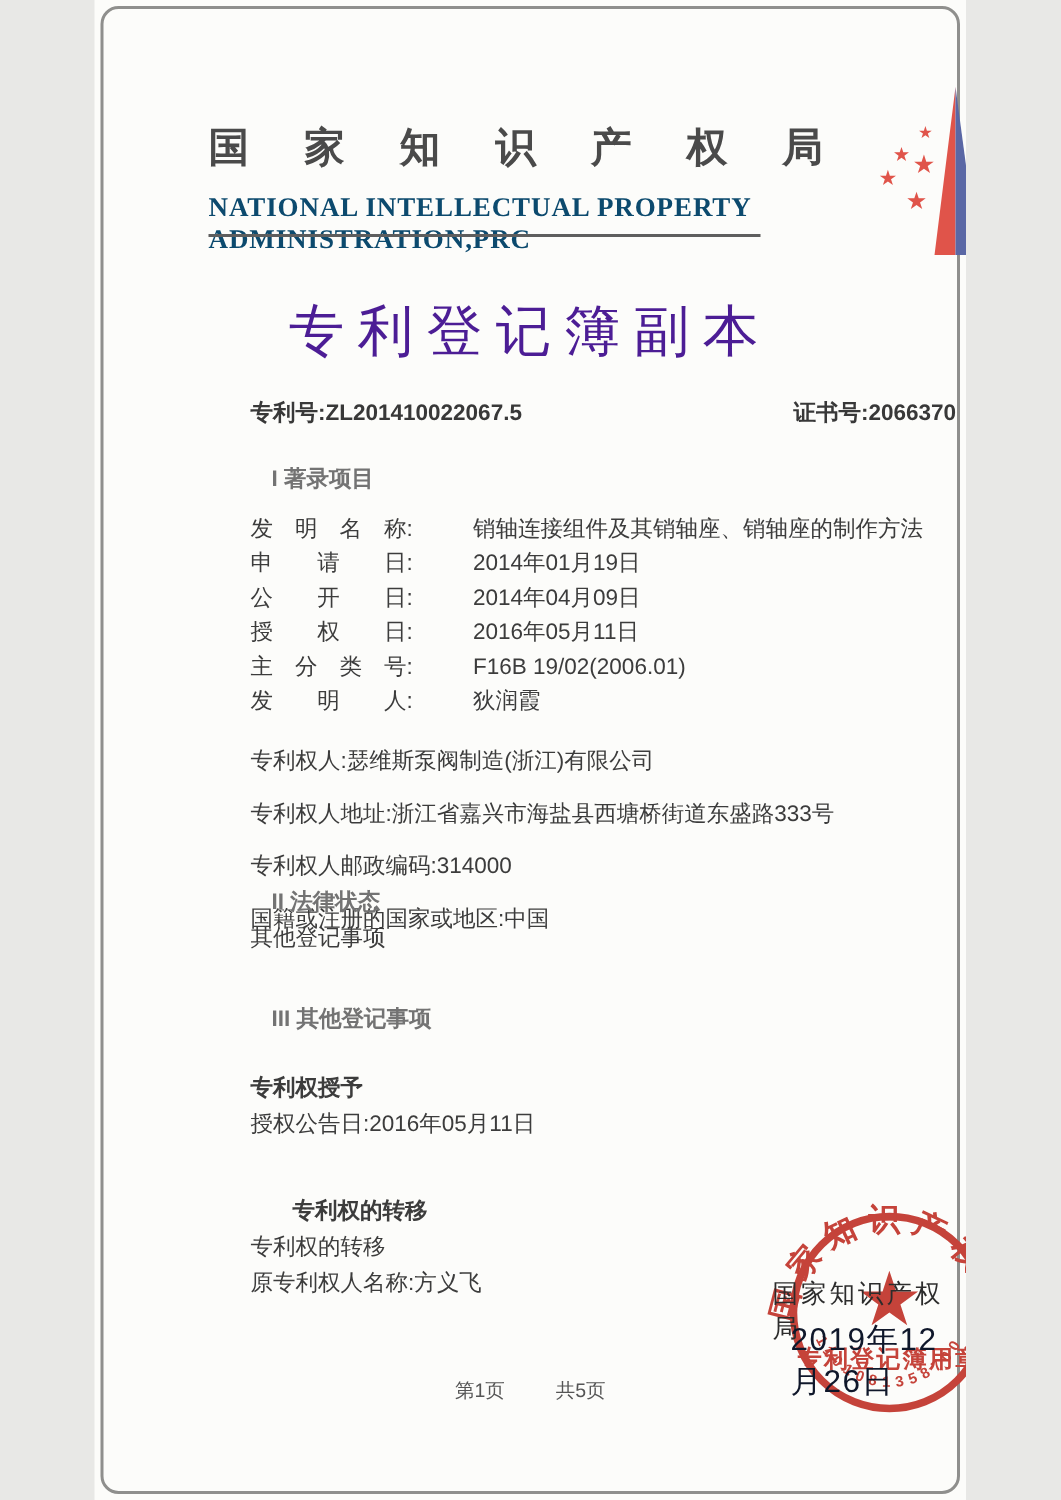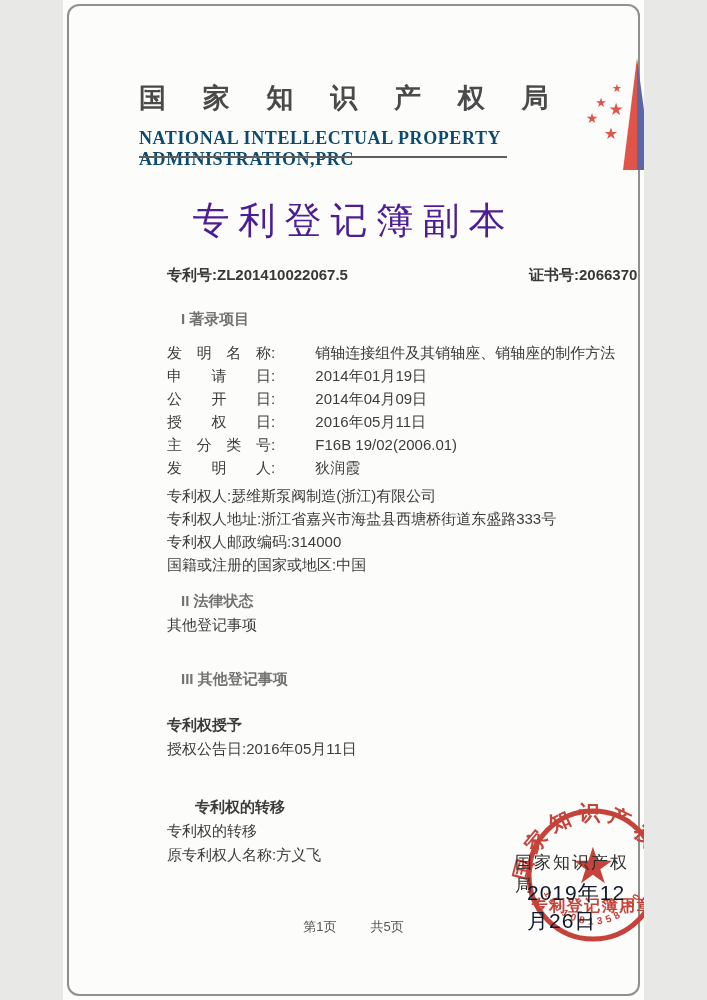--- a/index.html
+++ b/index.html
@@ -28,21 +28,21 @@
 
   
   .fields{position:absolute;left:104px;top:341px;font-size:15px;color:#3c3c3c;}
   .frow{height:23px;line-height:23px;white-space:nowrap;}
   .flabel{display:inline-block;width:104px;text-align:justify;text-align-last:justify;vertical-align:top;}
   .fcolon{display:inline-block;vertical-align:top;}
   .fvalue{display:inline-block;margin-left:36px;vertical-align:top;}
 
   
   .patentee{position:absolute;left:104px;top:484px;font-size:15px;color:#3c3c3c;}
-  .patentee div{height:23px;line-height:23px;}
+  .patentee div{height:23px;line-height:23px;margin-top:12px;}
 
   .bold{font-weight:bold;}
 
   
   .seal{position:absolute;left:443px;top:788px;width:175px;height:178px;}
   .seal svg{position:absolute;left:0;top:0;}
   .seal-overlay1{position:absolute;left:452px;top:851px;font-size:17px;letter-spacing:2px;color:#2c2c2c;}
   .seal-overlay2{position:absolute;left:464px;top:879px;font-size:21px;letter-spacing:1px;color:#0f172a;}
 
   

